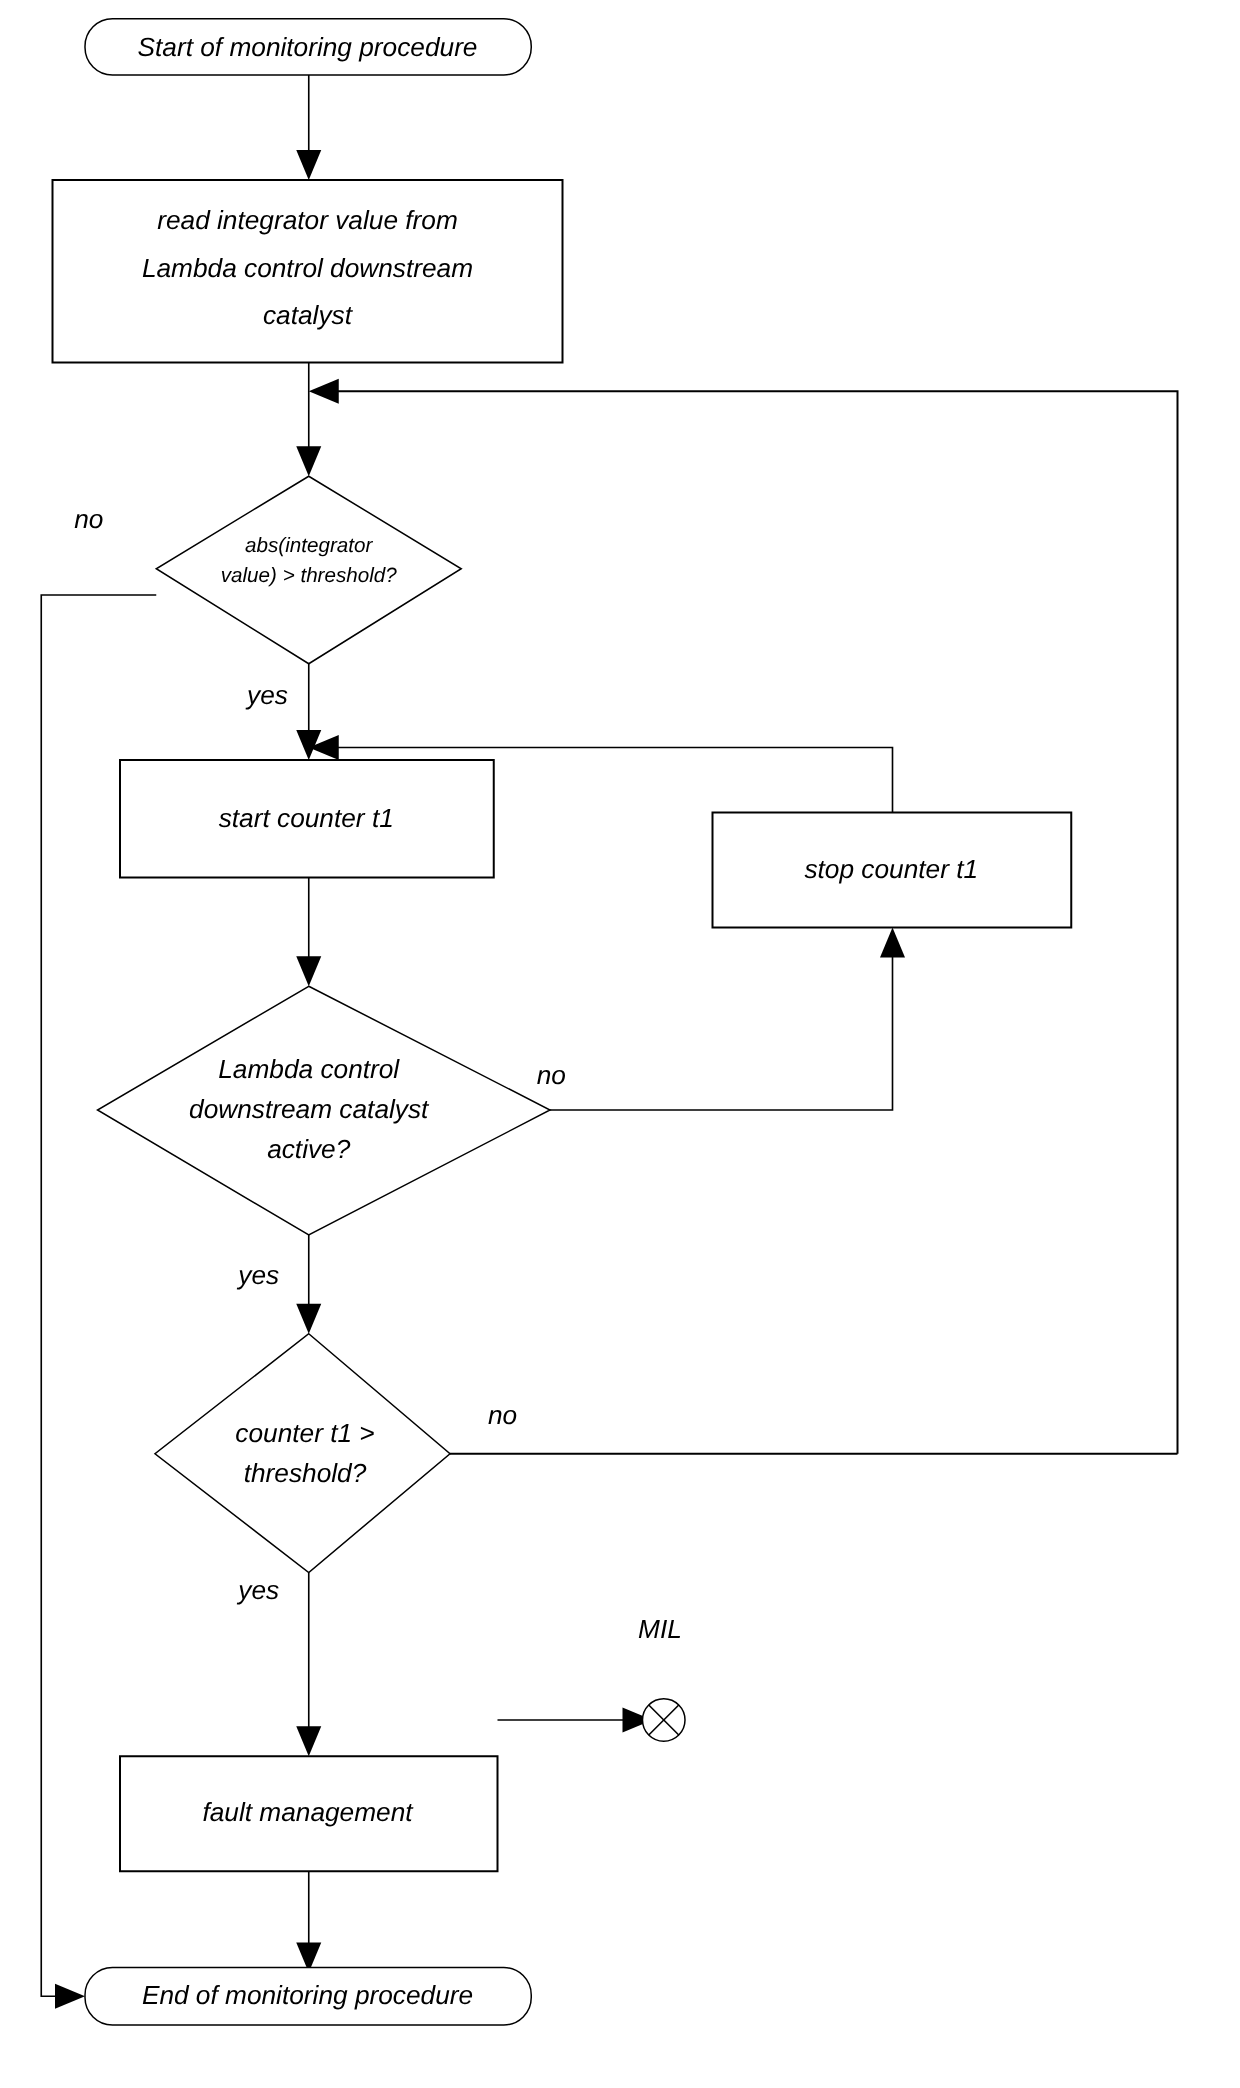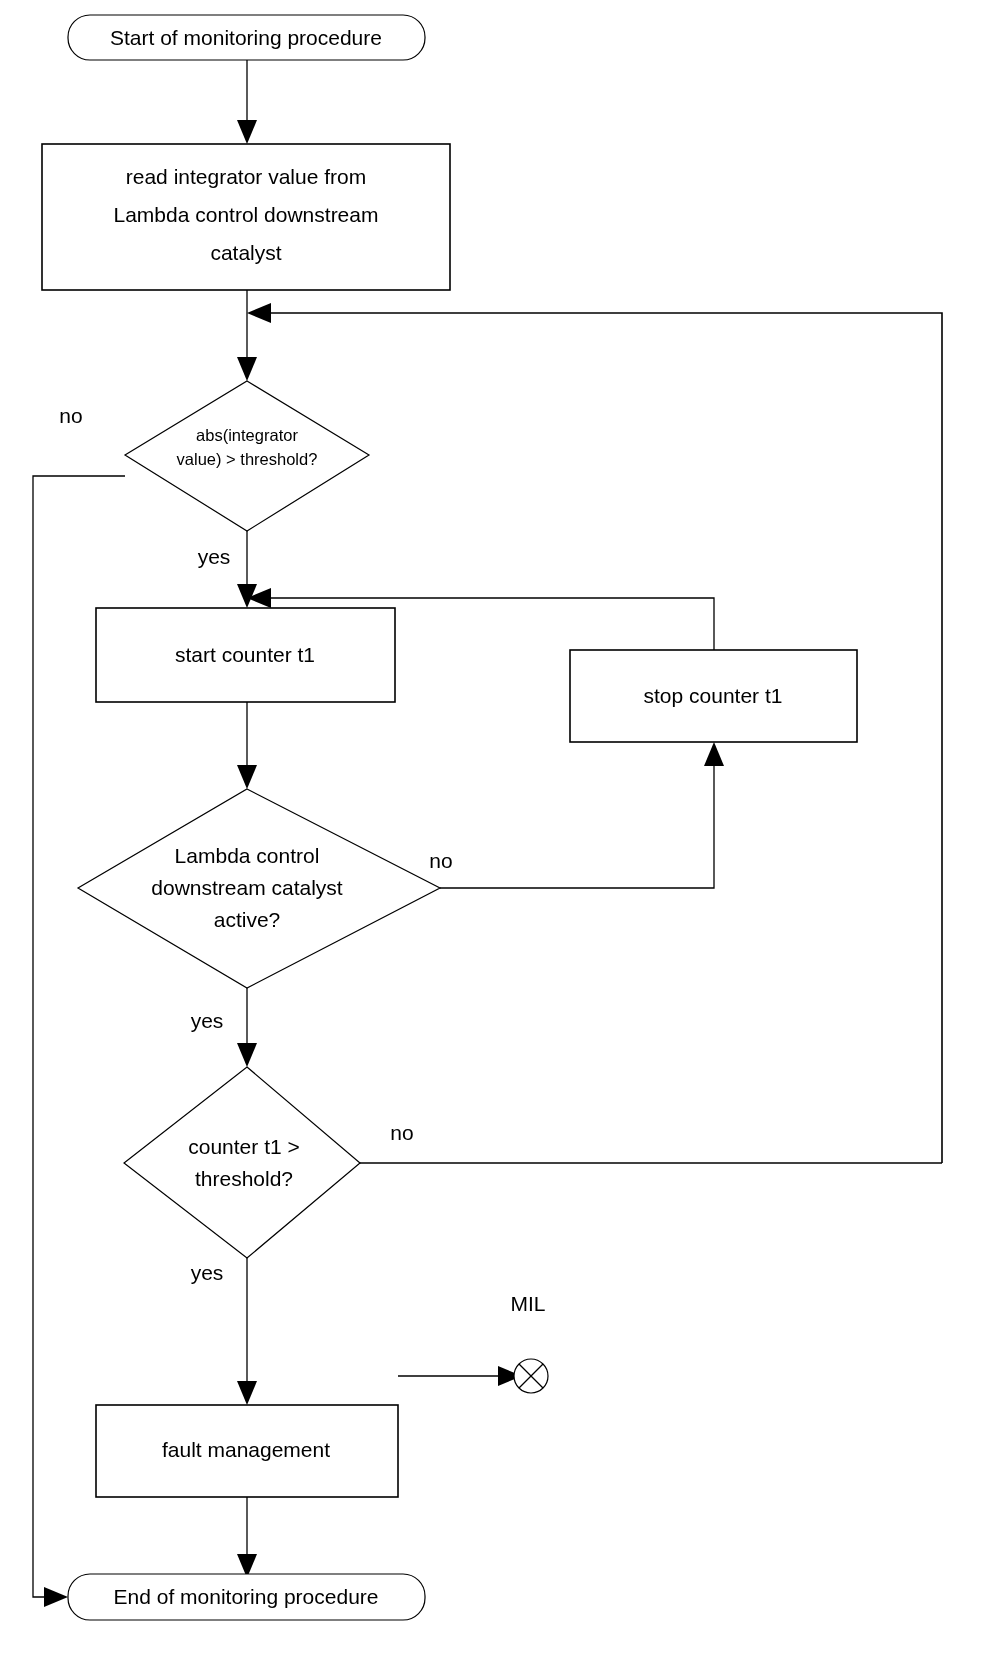--- a/index.html
+++ b/index.html
@@ -6,20 +6,21 @@
     margin: 0;
     padding: 0;
     background: #ffffff;
   }
   #flowchart-root {
     position: relative;
     width: 992px;
     height: 1670px;
     background: #ffffff;
     font-family: "Liberation Sans", sans-serif;
+    font-style: italic;
   }
   svg#flow-svg {
     position: absolute;
     top: 0;
     left: 0;
     width: 992px;
     height: 1670px;
     display: block;
   }
   .shape-outline {

